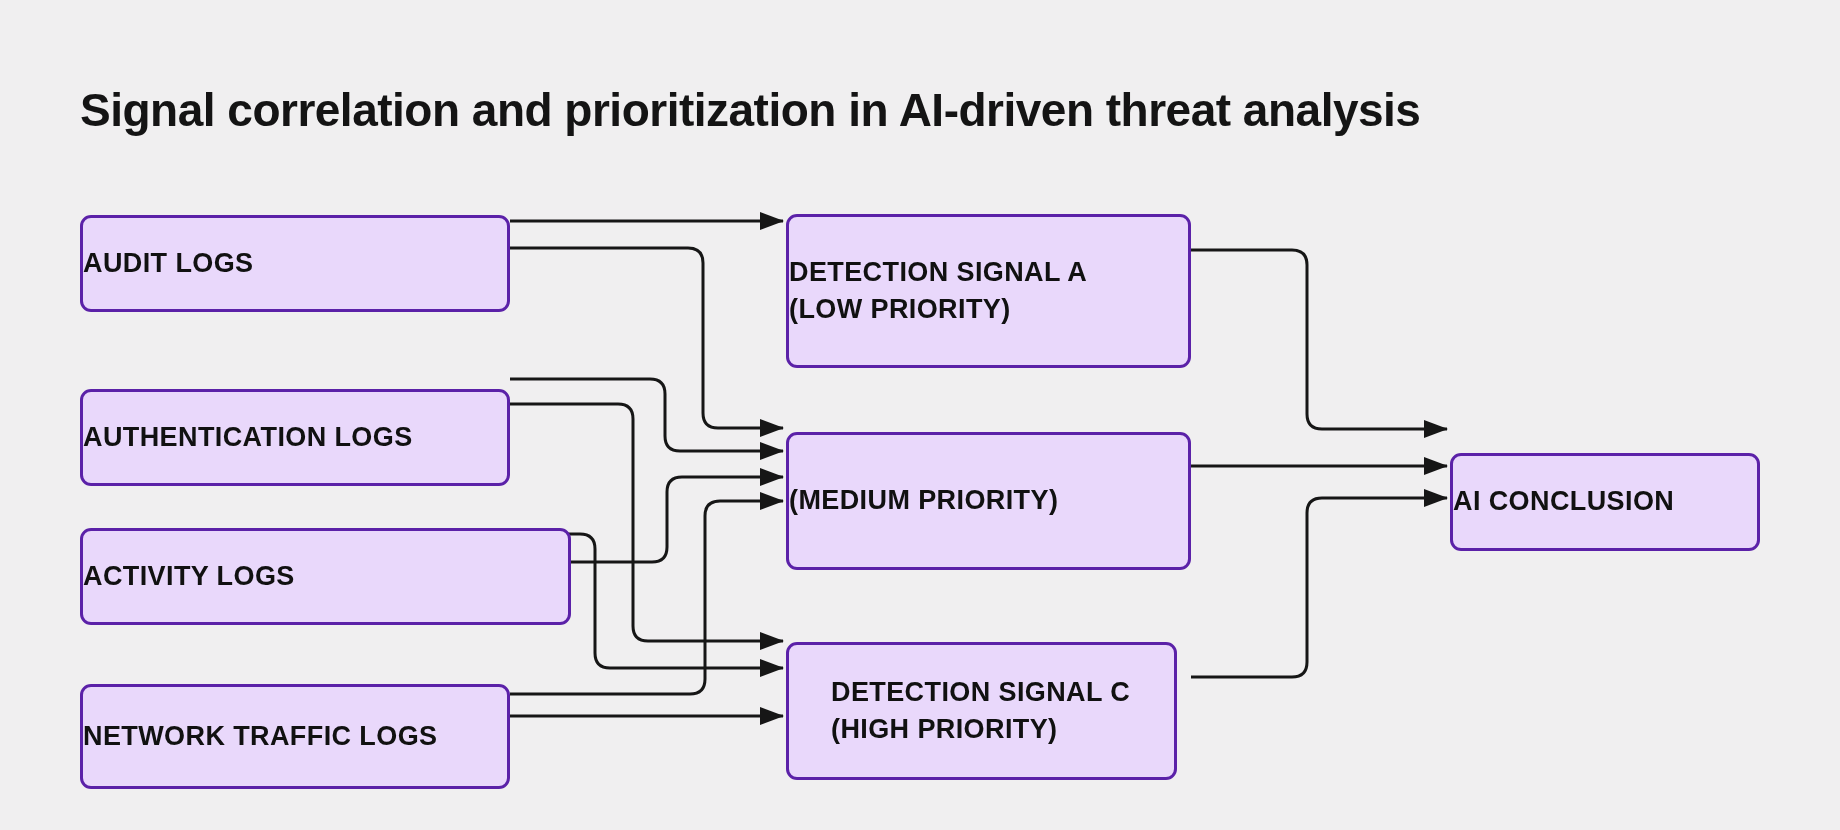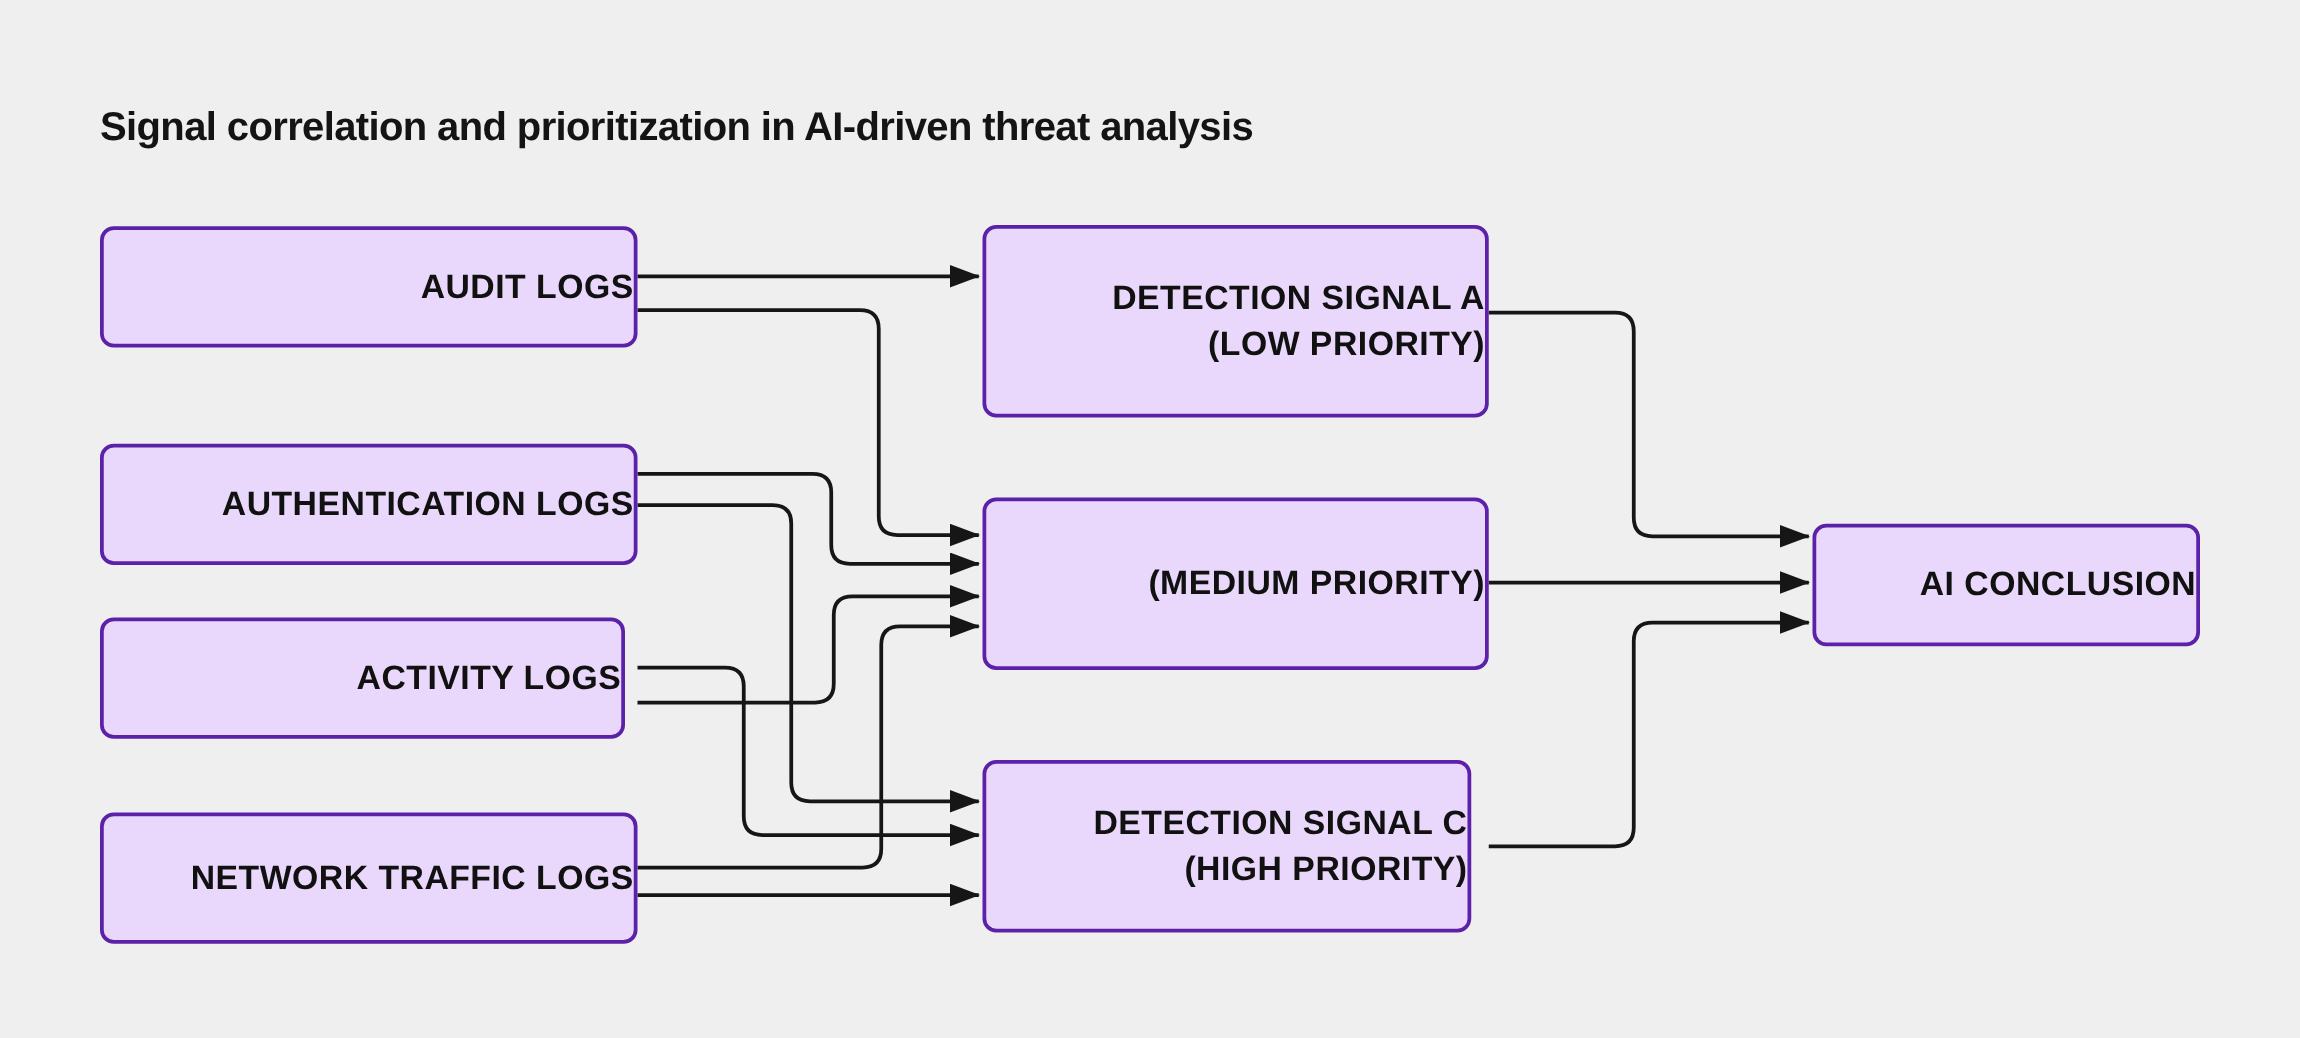--- a/index.html
+++ b/index.html
@@ -5,36 +5,37 @@
   html,body{margin:0;padding:0;background:#d8d8d8;}
   .canvas{
     position:relative;
     width:1840px;height:830px;
     background:var(--bg,#F0EFF0);
     overflow:hidden;
     font-family:"Liberation Sans",sans-serif;
   }
   .title{
     position:absolute;left:80px;top:83px;
-    font-size:32px;font-weight:700;letter-spacing:-0.5px;
+    font-size:46px;font-weight:700;letter-spacing:-0.5px;
     color:var(--title,#141414);
     margin:0;white-space:nowrap;
   }
   #edge-layer{position:absolute;left:0;top:0;width:1840px;height:830px;}
   .edge{fill:none;stroke:var(--edge,#161616);stroke-width:3px;}
   .node{
     position:absolute;box-sizing:border-box;
     background:var(--fill,#E9D8FB);
     border:3px solid var(--border,#5B21A8);
     border-radius:11px;
-    display:flex;flex-direction:column;align-items:flex-end;justify-content:center;
+    display:flex;flex-direction:column;align-items:flex-start;justify-content:center;
     text-align:center;
     color:var(--label,#111111);
     font-weight:700;font-size:27px;letter-spacing:0.4px;
     line-height:1.38;
+    margin-top:34px;
   }
   .node .lbl,.node .sub{display:block;}
 </style>
 </head>
 <body>
 
 <div class="canvas" style="--bg: #F0EFF0; --fill: #E9D8FB; --border: #5B21A8; --edge: #161616; --title: #141414; --label: #111111;">
   <h1 class="title">Signal correlation and prioritization in AI-driven threat analysis</h1>
 
   <svg id="edge-layer" viewBox="0 0 1840 830">
@@ -58,21 +59,21 @@
       </g>
   </svg>
 
   <div id="nodes">
       <div class="node" style="left: 80px; top: 181px; width: 430px; height: 97px;">
         <span class="lbl">AUDIT LOGS</span>
       </div>
       <div class="node" style="left: 80px; top: 355px; width: 430px; height: 97px;">
         <span class="lbl">AUTHENTICATION LOGS</span>
       </div>
-      <div class="node" style="left: 80px; top: 494px; width: 420px; height: 97px;">
+      <div class="node" style="left: 80px; top: 494px; width: 491px; height: 97px;">
         <span class="lbl">ACTIVITY LOGS</span>
       </div>
       <div class="node" style="left: 80px; top: 650px; width: 430px; height: 105px;">
         <span class="lbl">NETWORK TRAFFIC LOGS</span>
       </div>
       <div class="node" style="left: 786px; top: 180px; width: 405px; height: 154px;">
         <span class="lbl">DETECTION SIGNAL A</span>
         <span class="sub">(LOW PRIORITY)</span>
       </div>
       <div class="node" style="left: 786px; top: 398px; width: 405px; height: 138px;">

